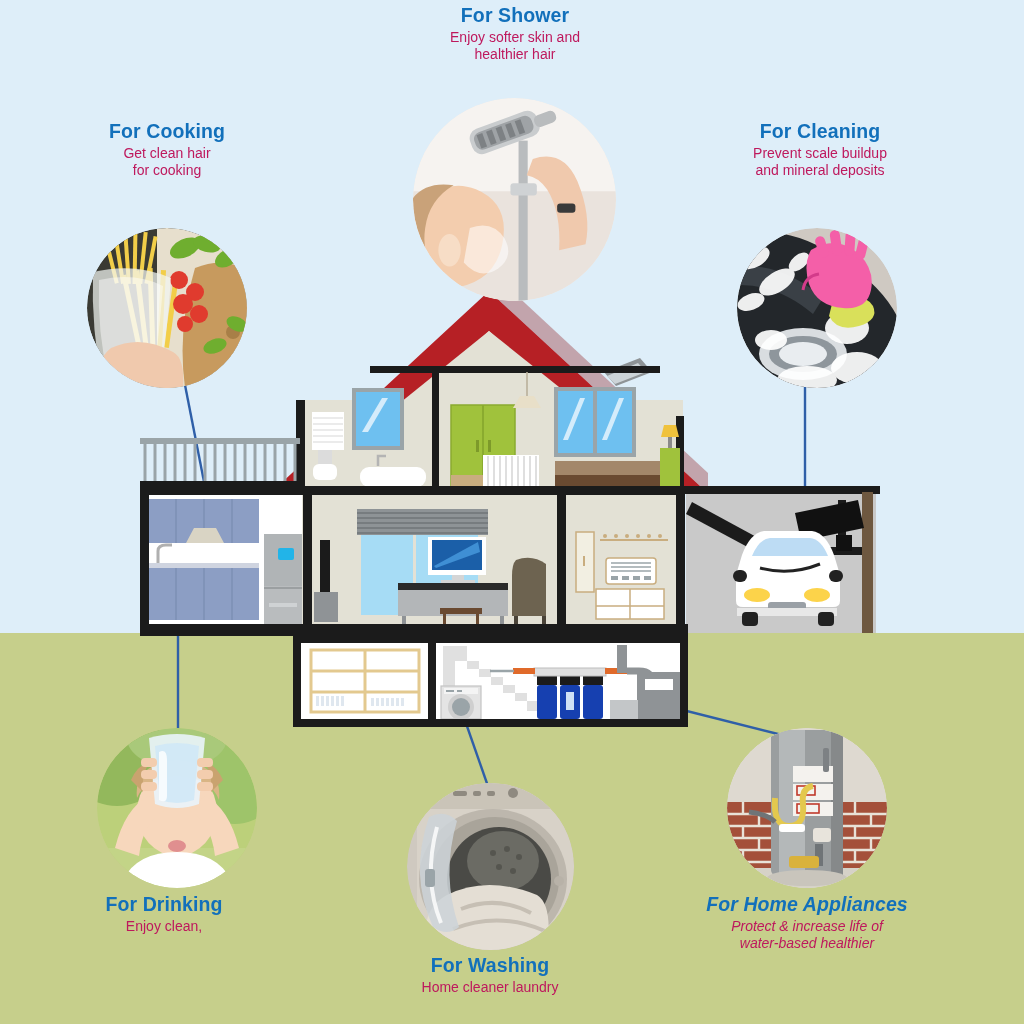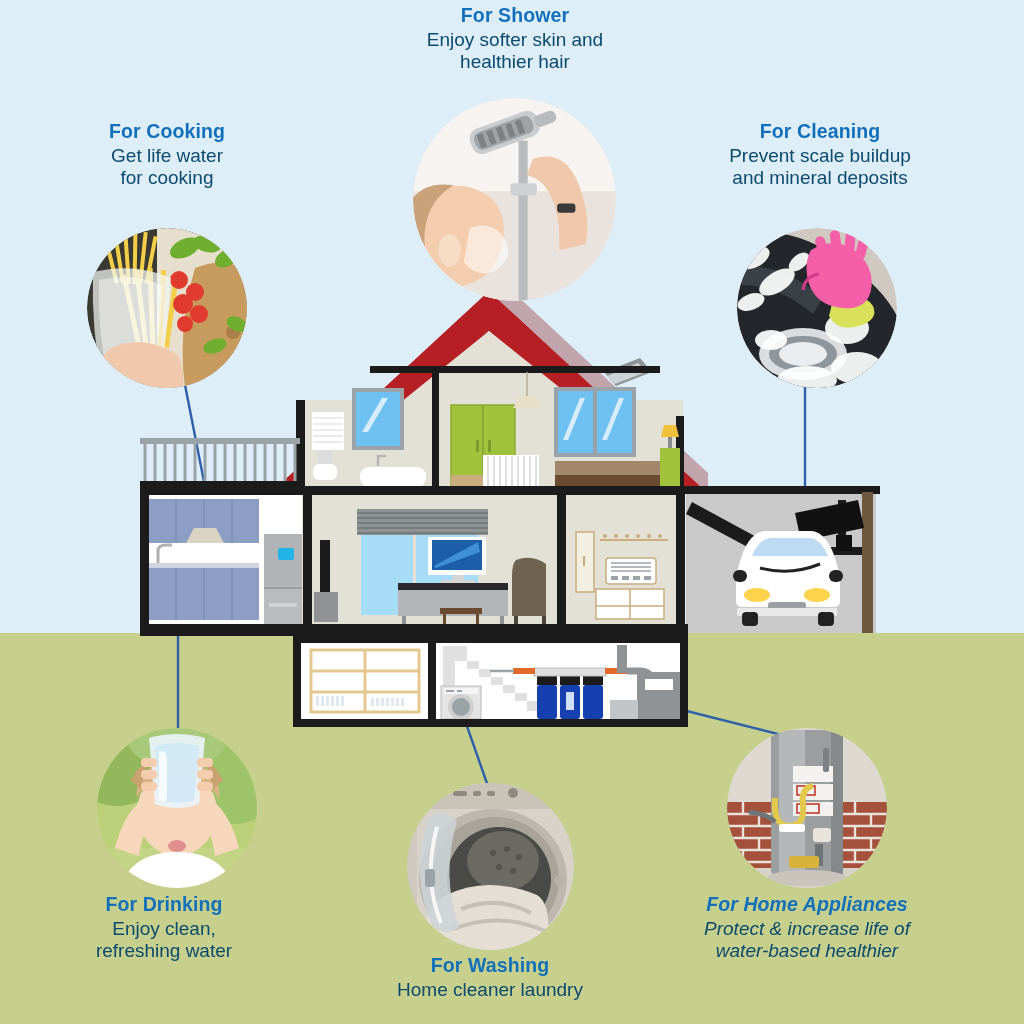--- a/index.html
+++ b/index.html
@@ -18,21 +18,21 @@
   
   .layer{position:absolute;left:0;top:0;width:1024px;height:1024px;}
   .layer svg{display:block;}
 
   
   .callout{position:absolute;text-align:center;line-height:1.18;}
   .callout .title{
     font-weight:bold;font-size:19.5px;color:#1270bb;letter-spacing:.1px;
     margin-bottom:2px;white-space:nowrap;
   }
-  .callout .desc{font-size:19px;color:#0c4a6e;text-align:center;}
+  .callout .desc{font-size:14px;color:#be185d;text-align:center;}
   .callout .desc div{white-space:nowrap;}
 
   
   .photo{position:absolute;border-radius:50%;overflow:hidden;}
   .photo .inner{position:absolute;left:0;top:0;width:100%;height:100%;}
 </style>
 </head>
 <body>
 
 <div id="stage">
@@ -703,38 +703,37 @@
     <div class="title">For Shower</div>
     <div class="desc">
       <div>Enjoy softer skin and</div>
       <div>healthier hair</div>
     </div>
   </div>
 
   <div class="callout" style="left:42px;top:120px;width:250px;">
     <div class="title">For Cooking</div>
     <div class="desc">
-      <div>Get life water</div>
+      <div>Get clean hair</div>
       <div>for cooking</div>
     </div>
   </div>
 
   <div class="callout" style="left:680px;top:120px;width:280px;">
     <div class="title">For Cleaning</div>
     <div class="desc">
       <div>Prevent scale buildup</div>
       <div>and mineral deposits</div>
     </div>
   </div>
 
   <div class="callout" style="left:34px;top:893px;width:260px;">
     <div class="title">For Drinking</div>
     <div class="desc">
       <div>Enjoy clean,</div>
-      <div>refreshing water</div>
     </div>
   </div>
 
   <div class="callout" style="left:355px;top:954px;width:270px;">
     <div class="title">For Washing</div>
     <div class="desc">
       <div>Home cleaner laundry</div>
     </div>
   </div>
 

